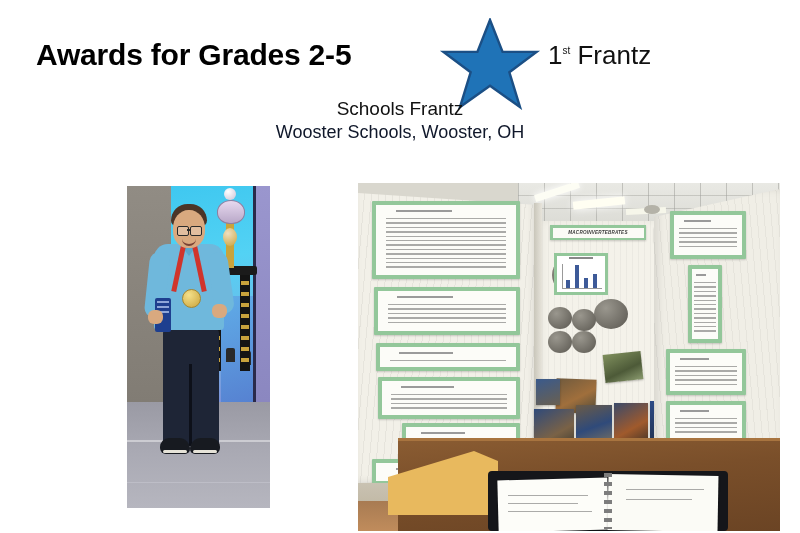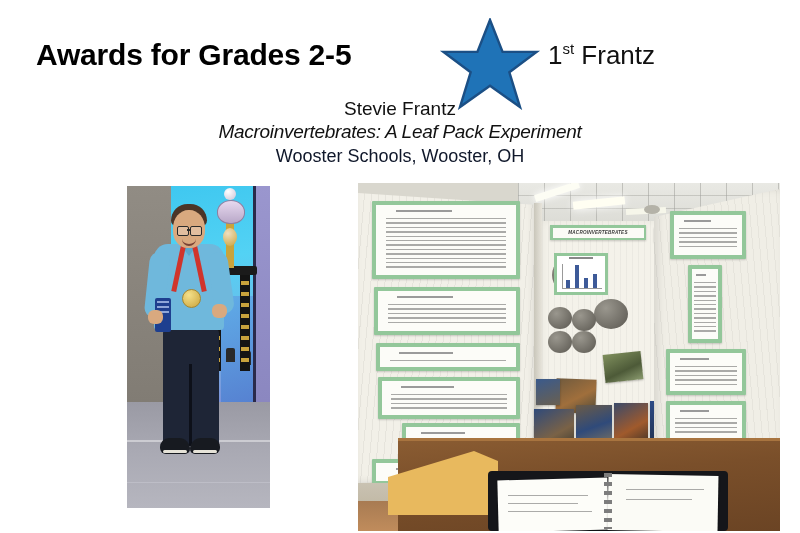--- a/index.html
+++ b/index.html
@@ -18,21 +18,21 @@
   .award-title{
     position:absolute;left:36px;top:38px;
     font-size:30px;font-weight:bold;color:#000;
     letter-spacing:-0.2px;white-space:nowrap;
   }
   .star-wrap{position:absolute;left:438px;top:18px;width:104px;height:92px;}
   .place-label{
     position:absolute;left:548px;top:40px;
     font-size:26px;color:#111;white-space:nowrap;font-weight:400;
   }
-  .place-label sup{font-size:15px;vertical-align:super;}
+  .place-label sup{font-size:10px;vertical-align:super;}
 
   
   .submeta{position:absolute;left:0;top:98px;width:800px;text-align:center;}
   .student-name{font-size:19px;color:#111;line-height:22px;}
   .project-title{font-size:19px;color:#111;font-style:italic;line-height:24px;letter-spacing:-0.3px;}
   .school-line{font-size:18px;color:#0f172a;line-height:24px;}
 
   
   .photo-student{
     position:absolute;left:127px;top:186px;width:143px;height:322px;
@@ -196,22 +196,21 @@
     <div class="star-wrap">
       <svg viewBox="0 0 100 95" width="104" height="92" aria-hidden="true">
         <polygon points="50,2 63,35 98,35 70,56 81,92 50,70 19,92 30,56 2,35 37,35" fill="#1F73B7" stroke="#1B4F85" stroke-width="2.5" stroke-linejoin="miter"></polygon>
       </svg>
     </div>
 
     <div class="place-label"><span>1</span><sup>st</sup><span> Frantz</span></div>
   </div>
 
   <div class="submeta">
-    <div class="student-name">Stevie Frantz</div>
-    <div class="project-title">Macroinvertebrates: A Leaf Pack Experiment</div>
+    <div class="student-name">Schools Frantz</div>
     <div class="school-line">Wooster Schools, Wooster, OH</div>
   </div>
 
   <div class="photo-student">
     <div class="ps-wallL"></div>
     <div class="ps-screen"></div>
     <div class="ps-screenEdge"></div>
     <div class="ps-wallR"></div>
     <div class="ps-floor"></div>
     <div class="ps-floorline"></div>

